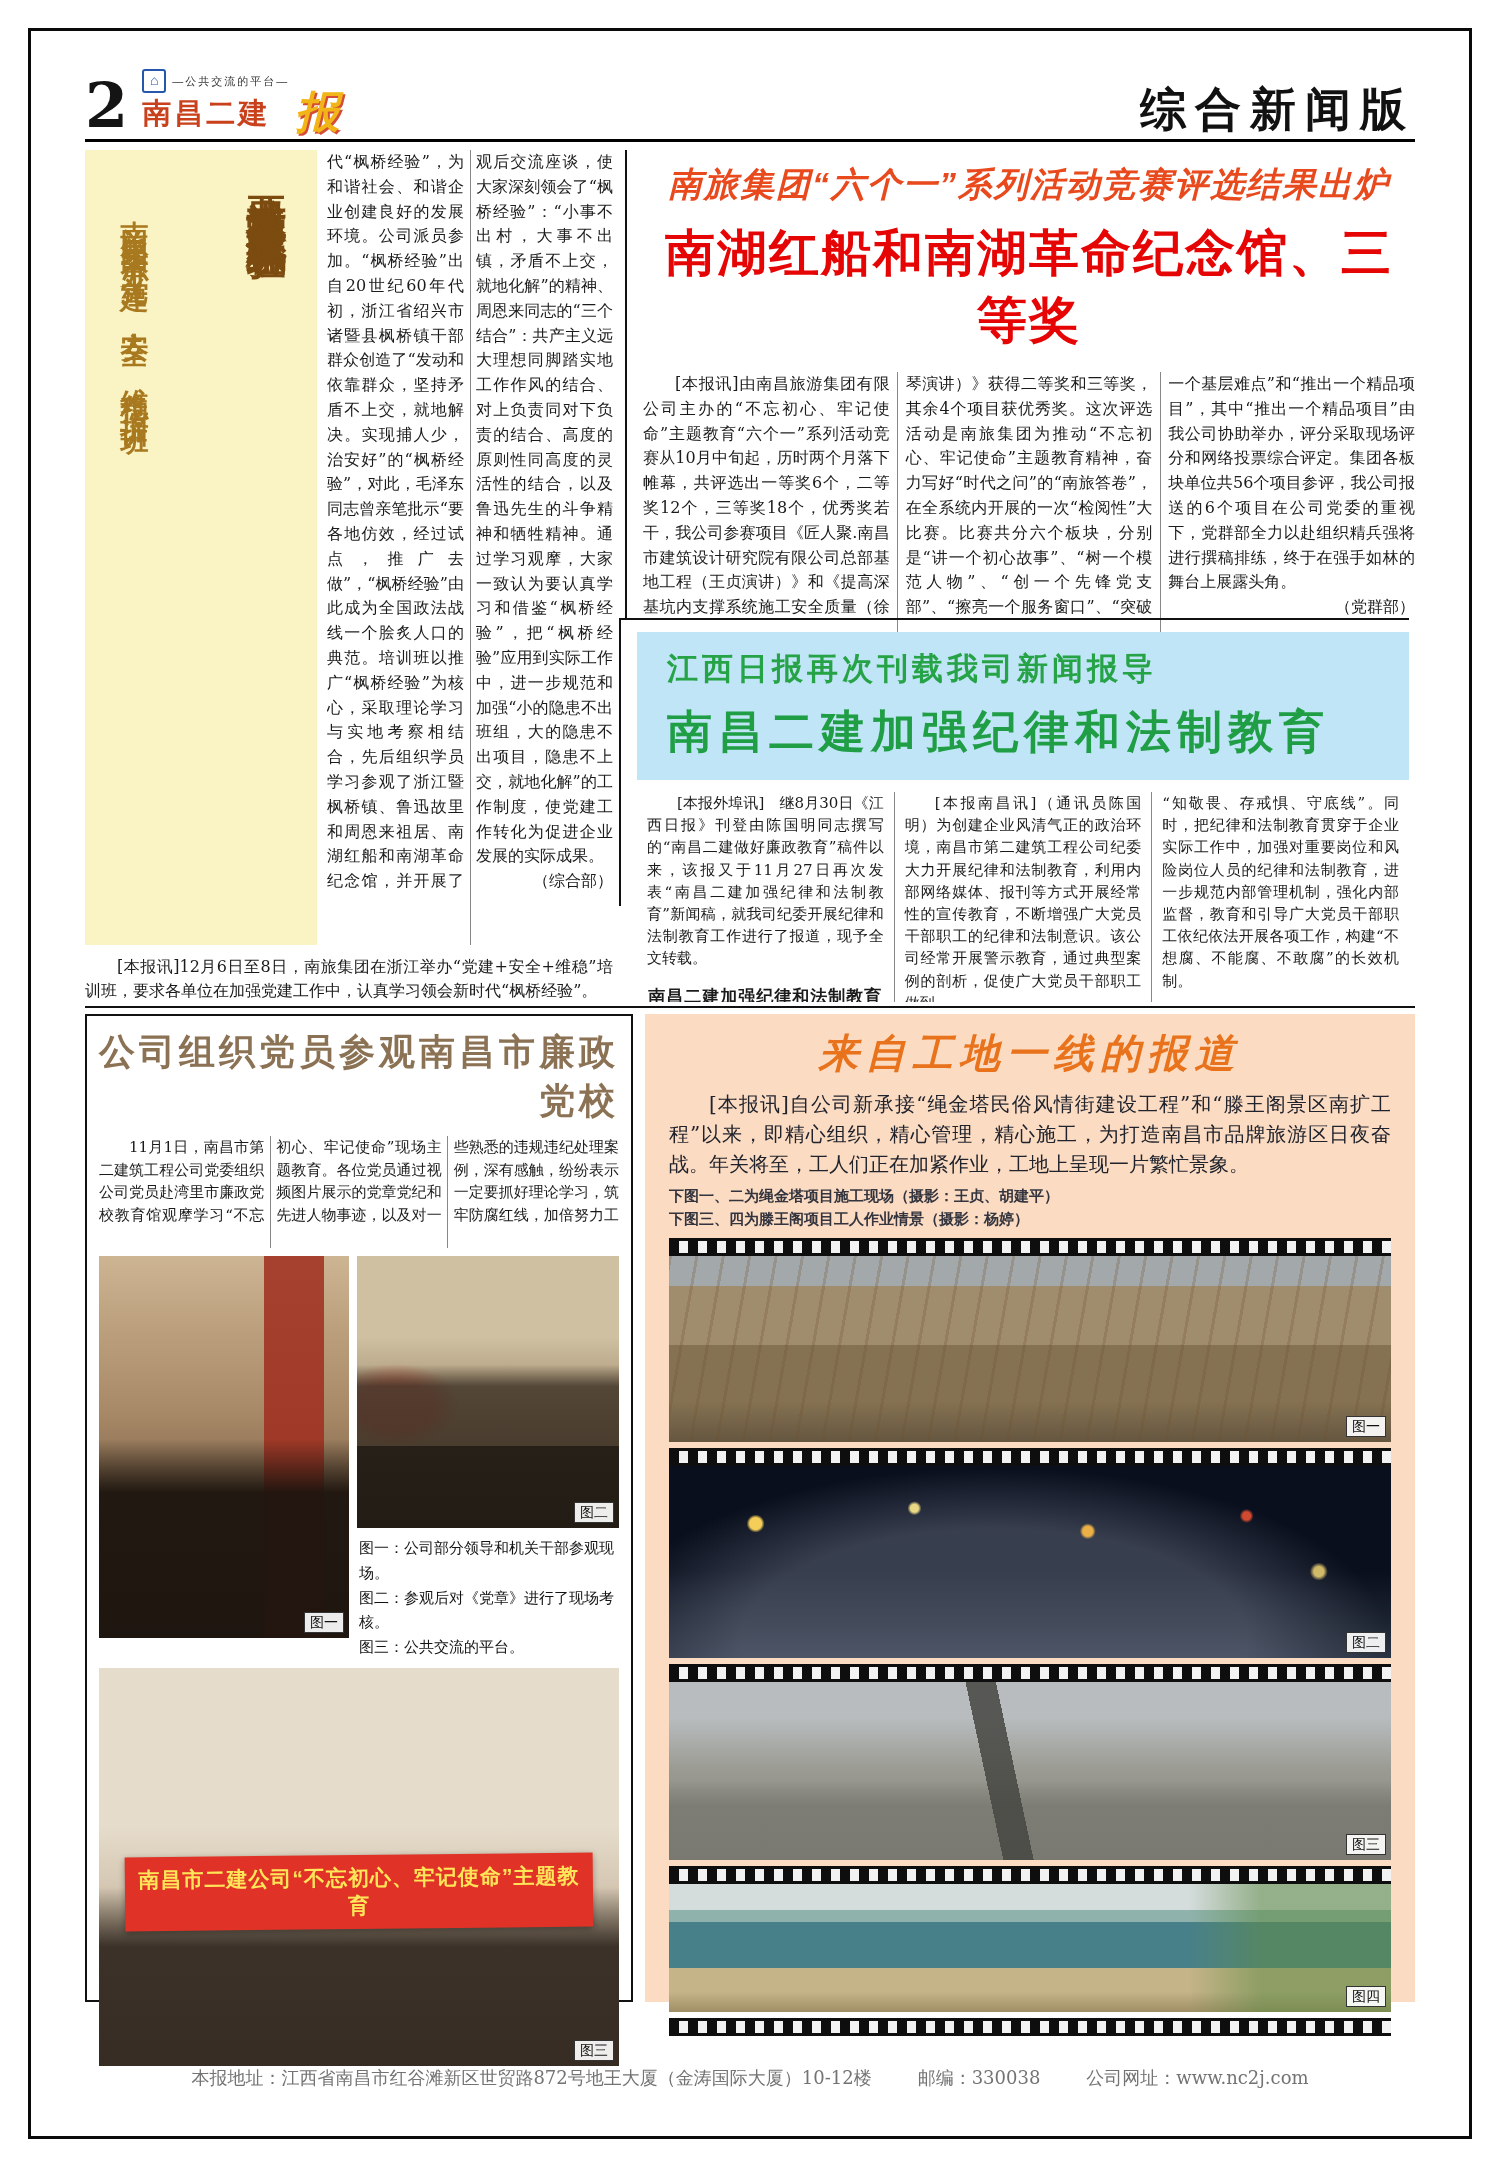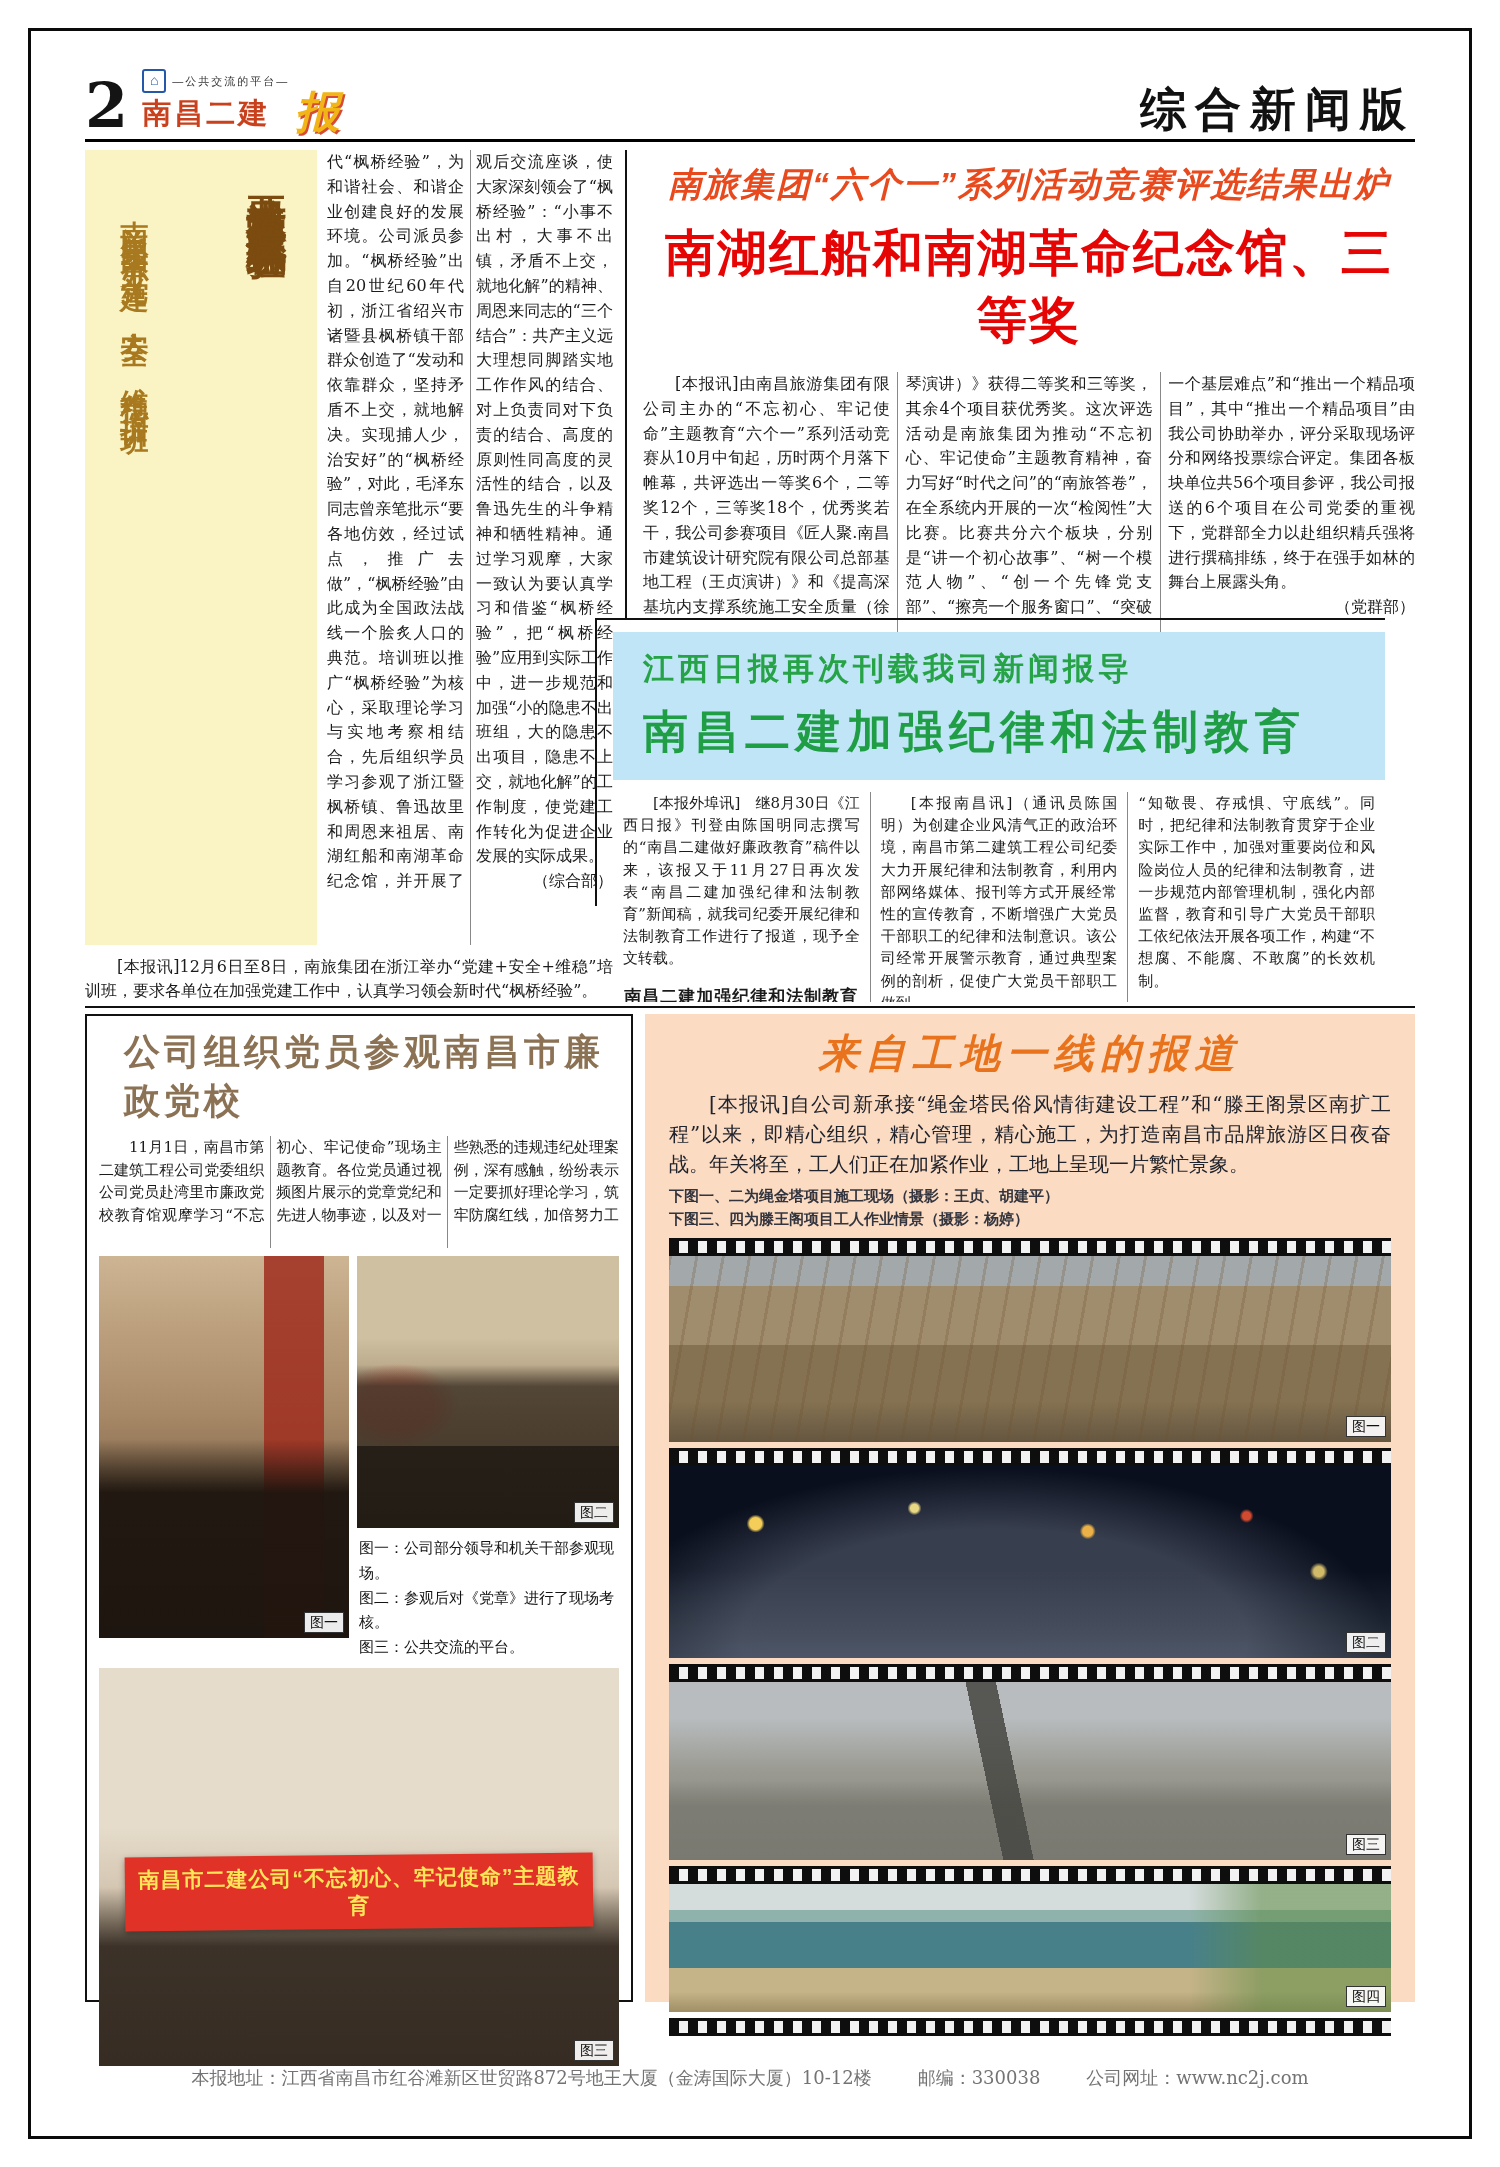--- a/index.html
+++ b/index.html
@@ -47,36 +47,36 @@
   
   #sec-awards { position:absolute; left:625px; top:150px; width:790px; height:468px;
                 border-left:2px solid #111; padding:12px 0 0 16px; box-sizing:border-box; }
   .aw-kicker { text-align:center; font-size:34px; font-weight:700; letter-spacing:2px; color:#e8491d;font-style:italic; }
   .aw-head { text-align:center; font-size:50px; font-weight:800; letter-spacing:2px;
              color:#e60505; margin-top:12px; }
   .aw-body { margin-top:18px; column-count:3; column-gap:16px; column-rule:1px solid #888;
              height:300px; overflow:hidden; font-size:16px; line-height:1.55; }
 
   
-  #sec-discipline { position:absolute; left:595px; top:618px; width:790px; height:288px;
+  #sec-discipline { position:absolute; left:619px; top:618px; width:790px; height:288px;
                     border-left:2px solid #111; border-top:2px solid #111;
                     padding:12px 0 0 16px; box-sizing:border-box; }
   .disc-banner { background:#bfe5f6; padding:16px 26px 18px 30px; }
   .disc-l1 { font-size:31px; font-weight:bold; letter-spacing:4px; color:#27a347; }
   .disc-l2 { font-size:45px; font-weight:bold; letter-spacing:6px; color:#1f9e45; margin-top:12px; }
   .disc-cols { display:flex; margin-top:12px; height:210px; overflow:hidden; }
   .dcol { flex:1; padding:0 10px; font-size:15px; line-height:1.48; }
   .dcol + .dcol { border-left:1px solid #888; }
   .disc-sub { font-size:17px; font-weight:bold; text-align:center; margin-top:14px;
               letter-spacing:1px; font-family:"Liberation Sans", sans-serif; }
 
   
   #sec-visit { position:absolute; left:85px; top:1014px; width:548px; height:988px;
                border:2px solid #111; box-sizing:border-box; padding:12px 12px 10px; }
-  .v-head { text-align:left; font-size:36px; font-weight:600; letter-spacing:4px; color:#8c7254;margin-left:25px; }
+  .v-head { text-align:right; font-size:36px; font-weight:600; letter-spacing:4px; color:#8c7254; }
   .v-body { margin-top:10px; column-count:3; column-gap:12px; column-rule:1px solid #888;
             height:112px; overflow:hidden; font-size:15px; line-height:1.5; }
   .v-row { display:flex; gap:8px; margin-top:8px; }
   .photo { position:relative; overflow:hidden; background:#777; }
   .pA { width:250px; height:382px; flex:none; }
   .v-right { flex:1; display:flex; flex-direction:column; gap:6px; }
   .pB { height:272px; }
   .v-caps { font-family:"DejaVu Serif", serif; font-size:15px; line-height:1.65; padding:2px 2px 0; }
   .pC { margin-top:8px; height:398px; }
   .chip { position:absolute; right:5px; bottom:5px; background:rgba(255,255,255,.92);

